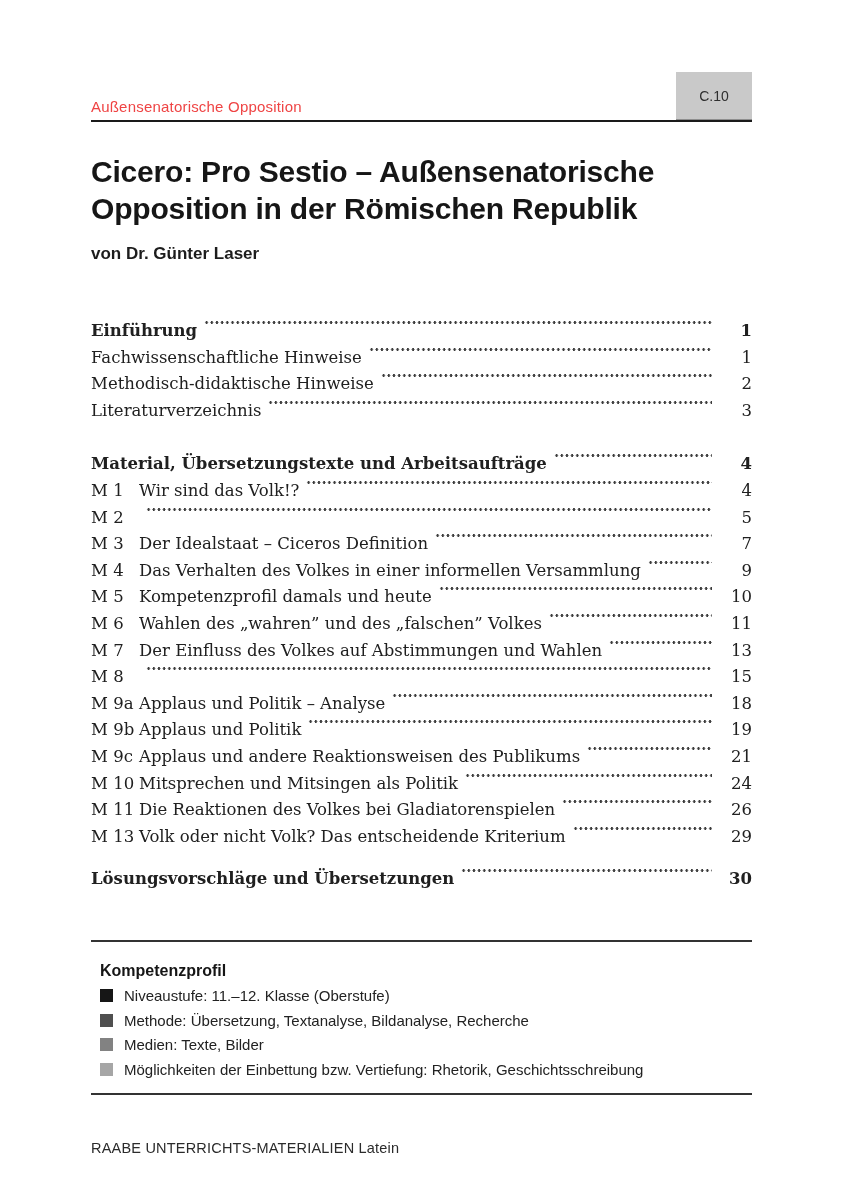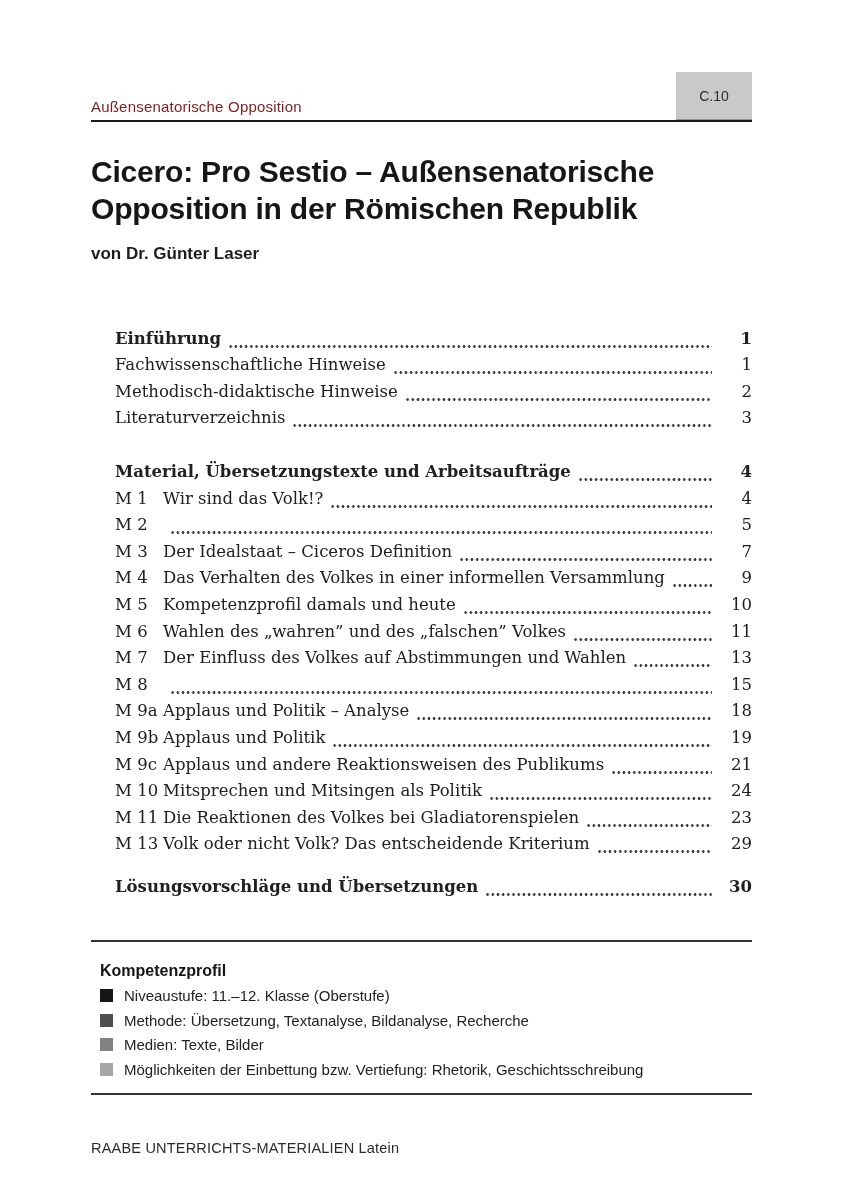--- a/index.html
+++ b/index.html
@@ -2,32 +2,32 @@
 <html><head>
 <meta charset="utf-8">
 <style>
   * { margin:0; padding:0; box-sizing:border-box; }
   html,body { width:846px; height:1200px; background:#ffffff; overflow:hidden; }
   body { font-family:"Liberation Sans", sans-serif; color:#1c1c1c; }
   .page { position:relative; width:846px; height:1200px; padding:0 94px 0 91px; }
 
   
   .header-row { position:relative; padding-top:97px; border-bottom:2px solid #1a1a1a; height:122px; }
-  .header-left { position:absolute; left:0; bottom:5px; font-size:15px; color:#7f1d1d; letter-spacing:.2px; }
+  .header-left { position:absolute; left:0; bottom:5px; font-size:15px; color:#ef4444; letter-spacing:.2px; }
   .header-tag { position:absolute; right:0; bottom:0; width:76px; height:48px;
     background:#c9c9c9; border-bottom:1px solid #8e8e8e; display:flex; align-items:center; justify-content:center;
     font-size:14px; color:#2f2f2f; }
 
   
   .doc-title { margin-top:31px; font-size:30px; line-height:37px; font-weight:bold; color:#161616; letter-spacing:-.2px; }
   .doc-author { margin-top:17px; font-size:17px; font-weight:bold; color:#1c1c1c; }
 
   
   .toc { margin-top:57px; font-family:"DejaVu Serif", serif; color:#202020; }
-  .toc-row { display:flex; align-items:flex-end; height:26.6px; font-size:16.5px;margin-left:24px; }
+  .toc-row { display:flex; align-items:flex-start; height:26.6px; font-size:16.5px; }
   .toc-row.bold { font-weight:bold; }
   .toc-row.gap { margin-top:27px; }
   .toc-row.smallgap { margin-top:16px; }
   .toc-label { width:48px; flex:0 0 48px; }
   .toc-text { white-space:nowrap; }
   .leader { flex:1; height:3px; min-width:18px; margin:0 10px 0 7px;
     background-image:radial-gradient(circle, #3d3d3d 1.15px, transparent 1.5px);
     background-size:5.2px 3px; background-repeat:repeat-x; background-position:left bottom; }
   .toc-page { flex:0 0 30px; text-align:right; }
 
@@ -151,21 +151,21 @@
       <div class="toc-row">
         <span class="toc-label">M 10</span>
         <span class="toc-text">Mitsprechen und Mitsingen als Politik</span>
         <span class="leader"></span>
         <span class="toc-page">24</span>
       </div>
       <div class="toc-row">
         <span class="toc-label">M 11</span>
         <span class="toc-text">Die Reaktionen des Volkes bei Gladiatorenspielen</span>
         <span class="leader"></span>
-        <span class="toc-page">23</span>
+        <span class="toc-page">26</span>
       </div>
       <div class="toc-row">
         <span class="toc-label">M 13</span>
         <span class="toc-text">Volk oder nicht Volk? Das entscheidende Kriterium</span>
         <span class="leader"></span>
         <span class="toc-page">29</span>
       </div>
       <div class="toc-row bold smallgap">
         <span class="toc-text">Lösungsvorschläge und Übersetzungen</span>
         <span class="leader"></span>

